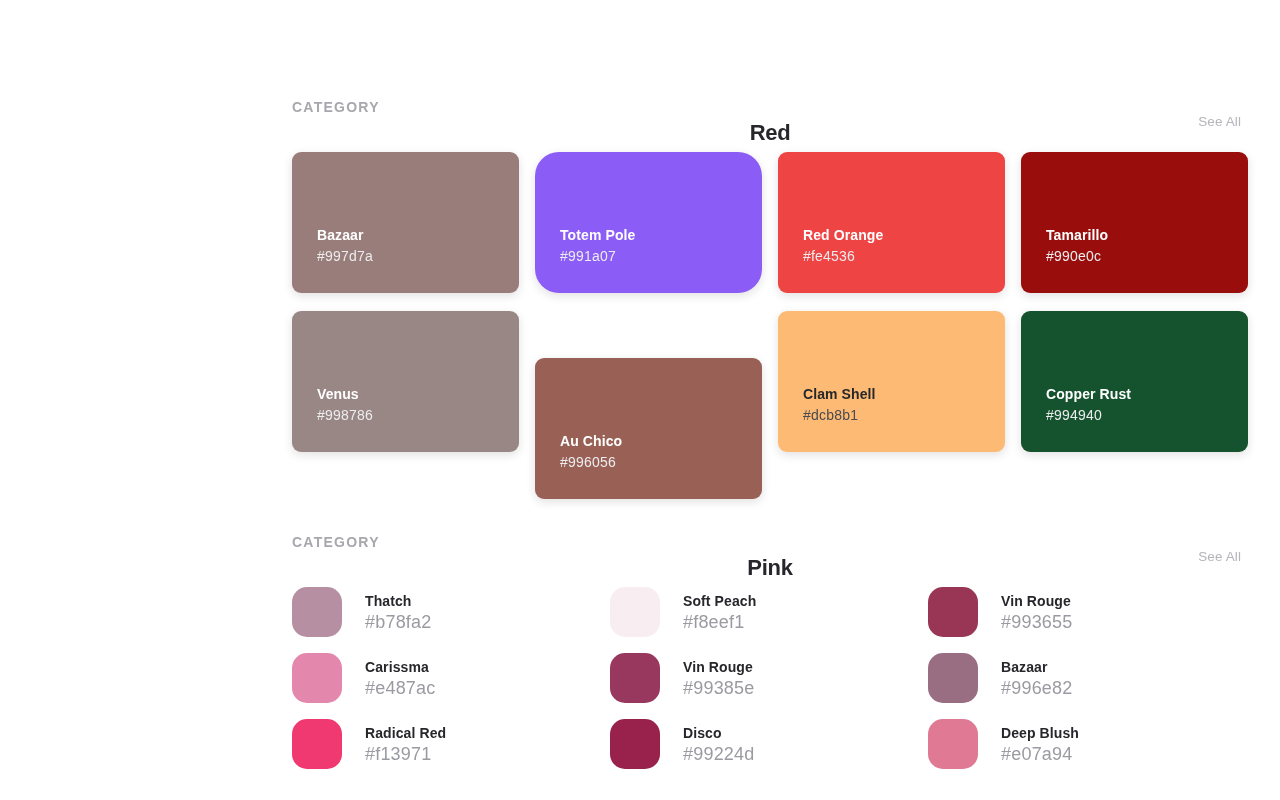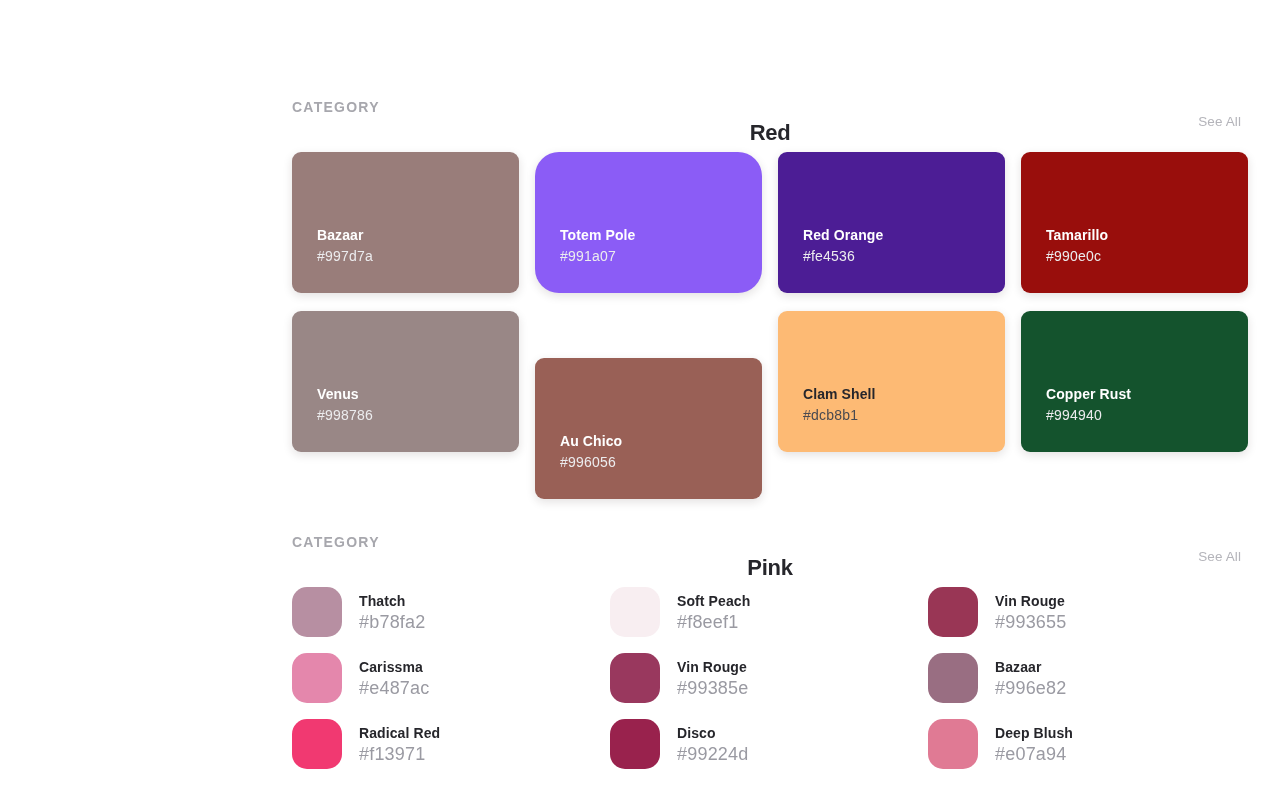--- a/index.html
+++ b/index.html
@@ -118,21 +118,21 @@
   }
 
   .swatch-chip {
     width: 50px;
     height: 50px;
     border-radius: 15px;
     flex: 0 0 50px;
   }
 
   .swatch-text {
-    margin-left: 17px;
+    margin-left: 23px;
     display: flex;
     flex-direction: column;
     justify-content: space-between;
   }
 
   .swatch-name {
     font-size: 14px;
     font-weight: 700;
     color: #26262b;
     line-height: 20px;
@@ -166,21 +166,21 @@
             <div class="card-name">Bazaar</div>
             <div class="card-hex">#997d7a</div>
           </div>
         </div>
         <div class="color-card on-dark" style="background: #8b5cf6; border-radius: 24px;">
           <div class="card-text">
             <div class="card-name">Totem Pole</div>
             <div class="card-hex">#991a07</div>
           </div>
         </div>
-        <div class="color-card on-dark" style="background: #4c1d95;">
+        <div class="color-card on-dark" style="background: #ef4444;">
           <div class="card-text">
             <div class="card-name">Red Orange</div>
             <div class="card-hex">#fe4536</div>
           </div>
         </div>
         <div class="color-card on-dark" style="background: rgb(153, 14, 12);">
           <div class="card-text">
             <div class="card-name">Tamarillo</div>
             <div class="card-hex">#990e0c</div>
           </div>

